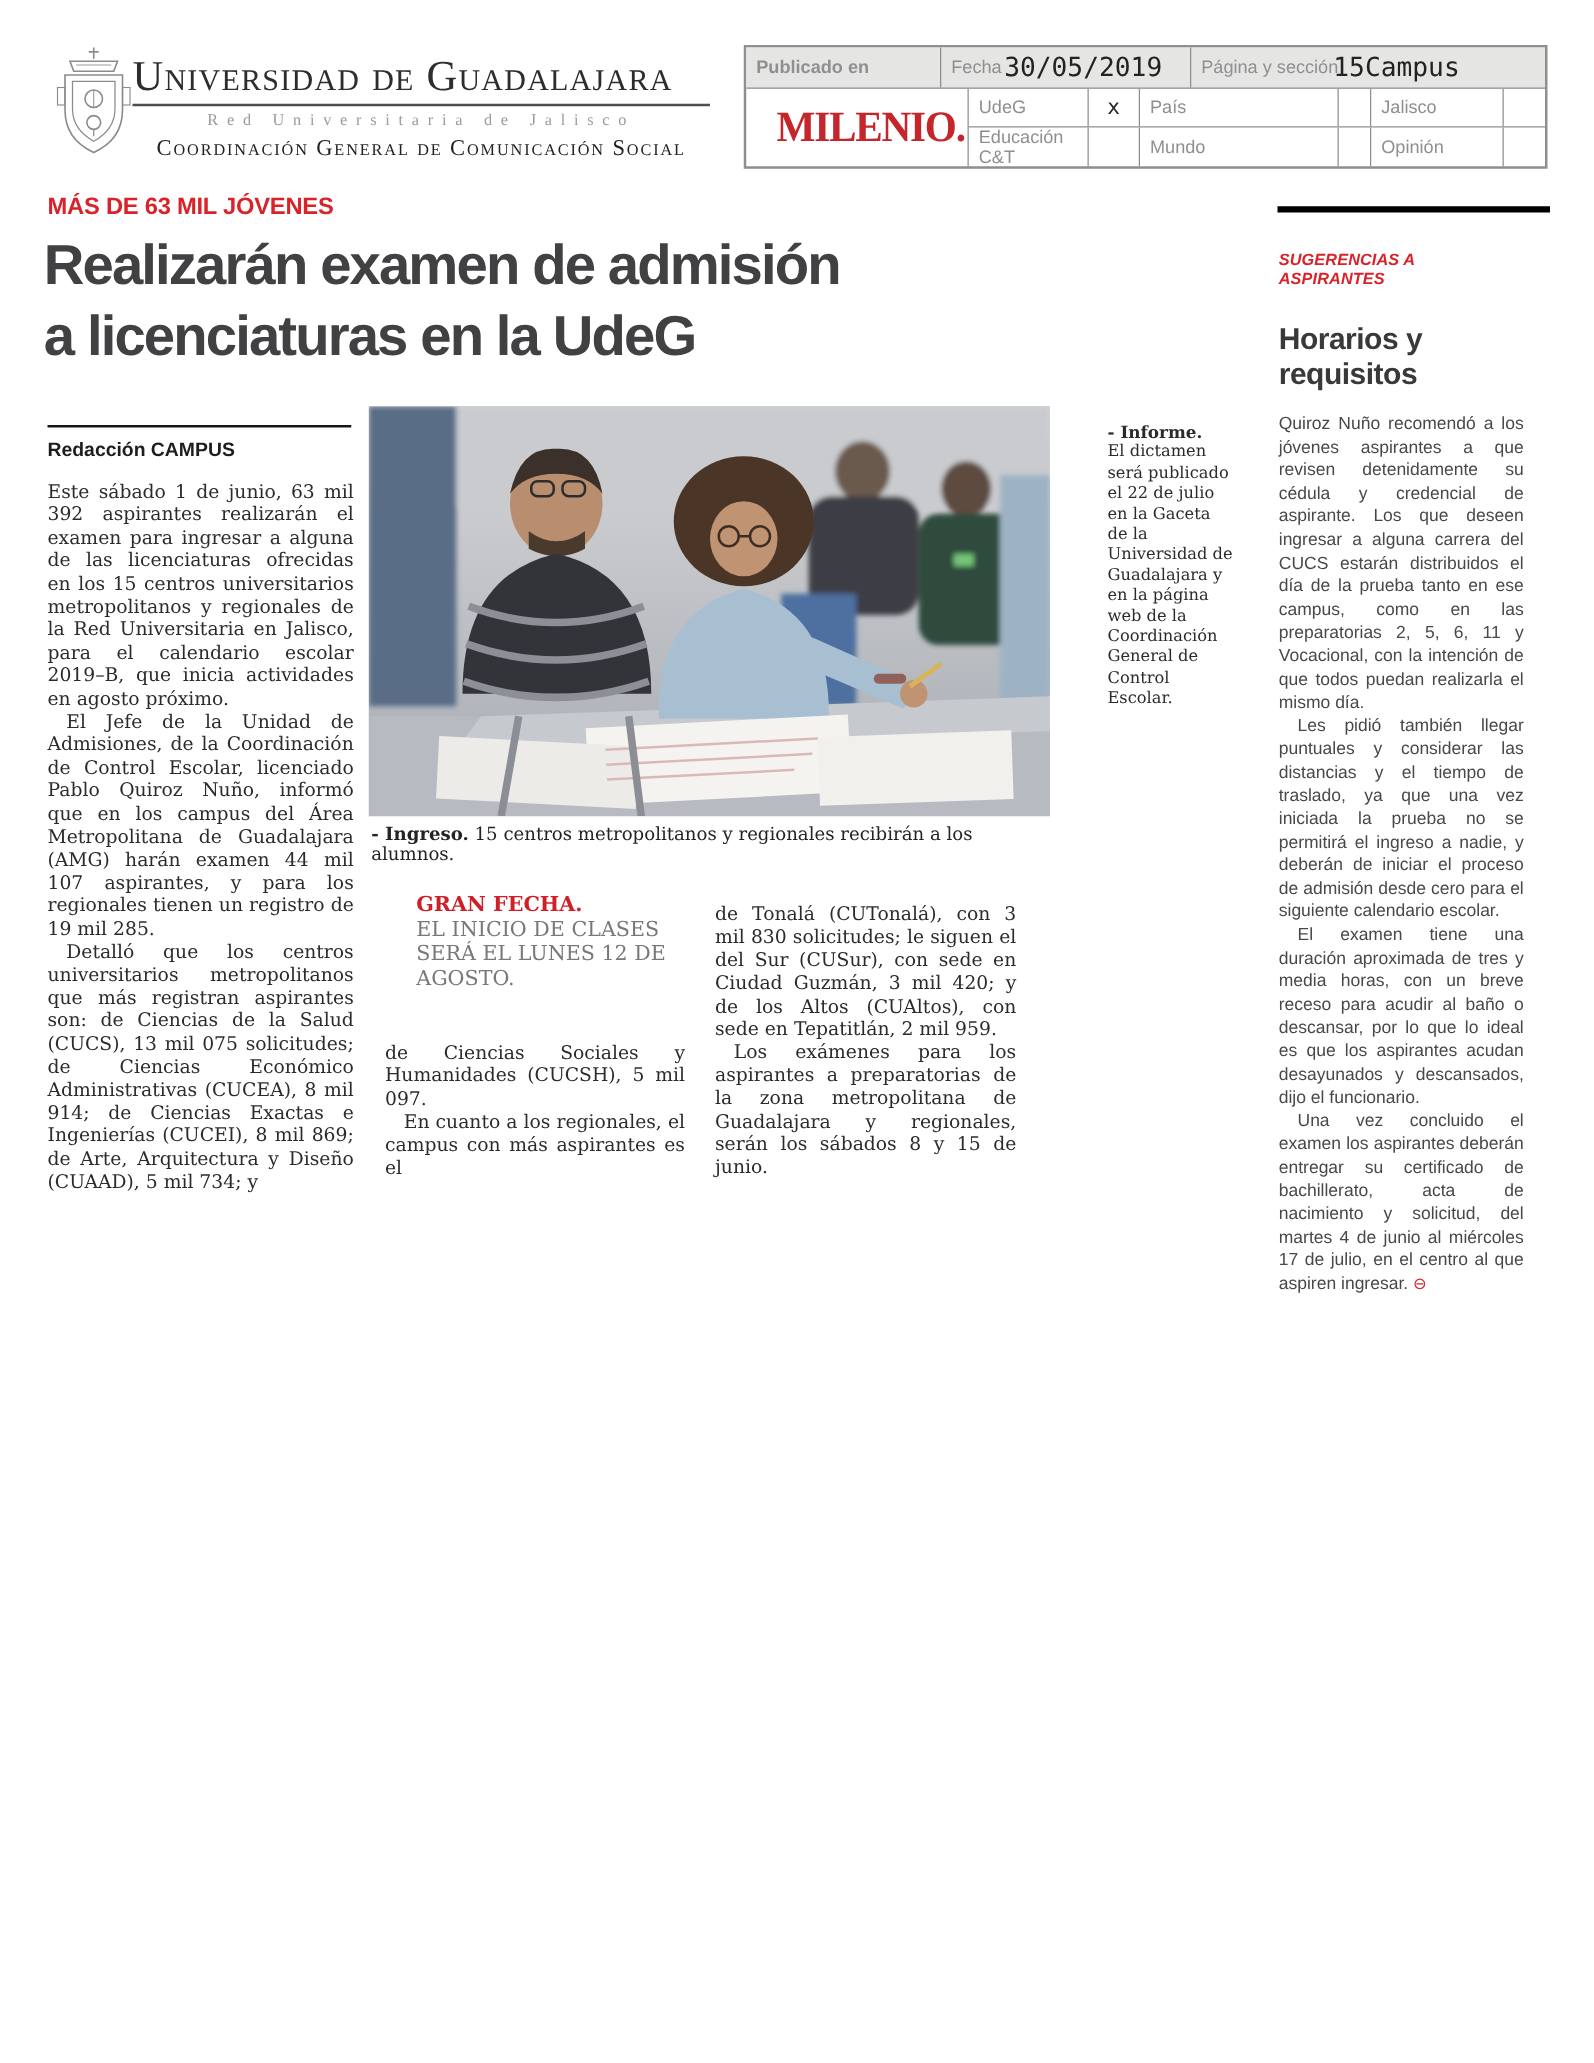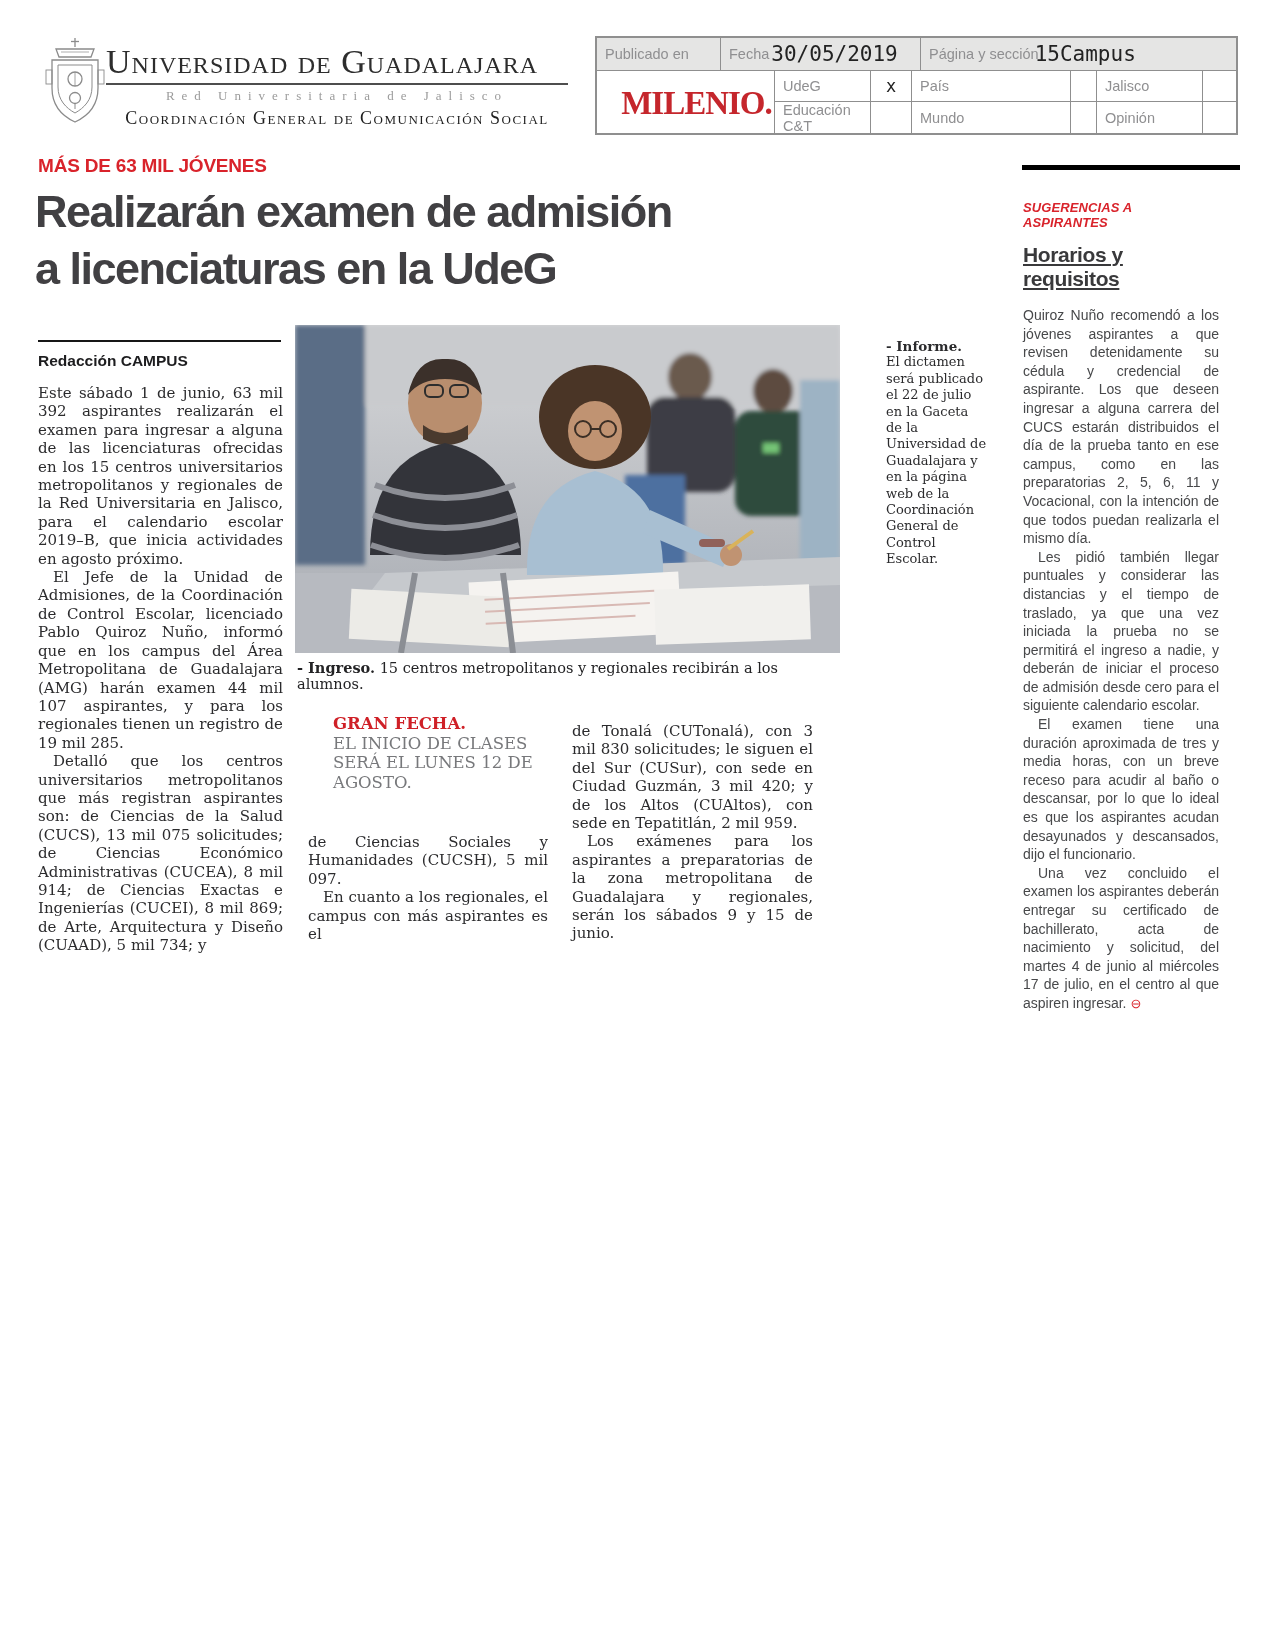--- a/index.html
+++ b/index.html
@@ -24,21 +24,21 @@
   }
   .mast-office {
     font-family:"Liberation Serif", serif; font-variant:small-caps;
     font-size:18px; letter-spacing:1.5px; color:#1f1f1f; margin-top:4px; text-align:center;
   }
 
   
   .clip-table { left:595px; top:36px; width:643px; border:2px solid #8f8f8f; background:#fff; }
   .ct-header { display:flex; background:#e5e5e4; border-bottom:1px solid #8f8f8f; height:33px; align-items:center; }
   .ct-hcell { display:flex; align-items:center; height:100%; padding-left:8px; overflow:visible; }
-  .ct-h1 { width:124px; border-right:1px solid #8f8f8f; }
+  .ct-h1 { width:156px; border-right:1px solid #8f8f8f;font-weight:bold; }
   .ct-h2 { width:200px; border-right:1px solid #8f8f8f; }
   .ct-h3 { flex:1; }
   .ct-label { color:#8f8f91; font-size:14.5px; white-space:nowrap; }
   .ct-mono  { font-family:"DejaVu Sans Mono", monospace; font-size:21px; color:#222; white-space:nowrap; margin-left:2px; }
   .ct-body { display:flex;padding-left:22px; }
   .ct-logo-cell { width:156px; border-right:1px solid #8f8f8f; display:flex; align-items:center; justify-content:center; }
   .milenio {
     font-family:"Liberation Serif", serif; font-weight:700; font-size:33px;
     letter-spacing:-1px; color:#c5262c; transform:scaleY(1.05);
   }
@@ -76,21 +76,21 @@
 
   
   .pullquote { left:333px; top:714px; width:200px; font-family:"DejaVu Serif", serif; font-size:16.5px; line-height:19.5px; }
   .pq-lead { color:#cf2027; font-weight:700; }
   .pq-text { color:#77787b; }
 
   
   .sb-rule { left:1022px; top:165px; width:218px; height:5px; background:#000; }
   .sidebar { left:1023px; top:200px; width:196px; }
   .sb-label { color:#d9232b; font-weight:700; font-size:13px; letter-spacing:0.1px;font-style:italic; }
-  .sb-title { color:#39393b; font-weight:700; font-size:21px; letter-spacing:-0.4px; margin-top:13px;text-decoration:underline; }
+  .sb-title { color:#39393b; font-weight:700; font-size:24px; letter-spacing:-0.4px; margin-top:28px; }
   .sb-body { margin-top:15px; font-size:14px; line-height:18.6px; color:#47484a; text-align:justify; }
   .sb-body p + p { text-indent:15px; }
   .endmark { color:#d9232b; font-size:13px; }
 </style>
 </head>
 <body>
 
 <div class="page">
 
   <div class="abs crest">
@@ -240,21 +240,21 @@
     <div class="pq-lead">GRAN FECHA.</div>
     <div class="pq-text">EL INICIO DE CLASES SERÁ EL LUNES 12 DE AGOSTO.</div>
   </div>
 
   <div class="abs bodycol col2">
     <p>de Ciencias Sociales y Humanidades (CUCSH), 5 mil 097.</p>
     <p>En cuanto a los regionales, el campus con más aspirantes es el</p>
   </div>
   <div class="abs bodycol col3">
     <p>de Tonalá (CUTonalá), con 3 mil 830 solicitudes; le siguen el del Sur (CUSur), con sede en Ciudad Guzmán, 3 mil 420; y de los Altos (CUAltos), con sede en Tepatitlán, 2 mil 959.</p>
-    <p>Los exámenes para los aspirantes a preparatorias de la zona metropolitana de Guadalajara y regionales, serán los sábados 9 y 15 de junio.</p>
+    <p>Los exámenes para los aspirantes a preparatorias de la zona metropolitana de Guadalajara y regionales, serán los sábados 8 y 15 de junio.</p>
   </div>
 
   <div class="abs sb-rule"></div>
   <div class="abs sidebar">
     <div class="sb-label">SUGERENCIAS A ASPIRANTES</div>
     <div class="sb-title">Horarios y requisitos</div>
     <div class="sb-body">
       <p>Quiroz Nuño recomendó a los jóvenes aspirantes a que revisen detenidamente su cédula y credencial de aspirante. Los que deseen ingresar a alguna carrera del CUCS estarán distribuidos el día de la prueba tanto en ese campus, como en las preparatorias 2, 5, 6, 11 y Vocacional, con la intención de que todos puedan realizarla el mismo día.</p>
       <p>Les pidió también llegar puntuales y considerar las distancias y el tiempo de traslado, ya que una vez iniciada la prueba no se permitirá el ingreso a nadie, y deberán de iniciar el proceso de admisión desde cero para el siguiente calendario escolar.</p>
       <p>El examen tiene una duración aproximada de tres y media horas, con un breve receso para acudir al baño o descansar, por lo que lo ideal es que los aspirantes acudan desayunados y descansados, dijo el funcionario.</p>

